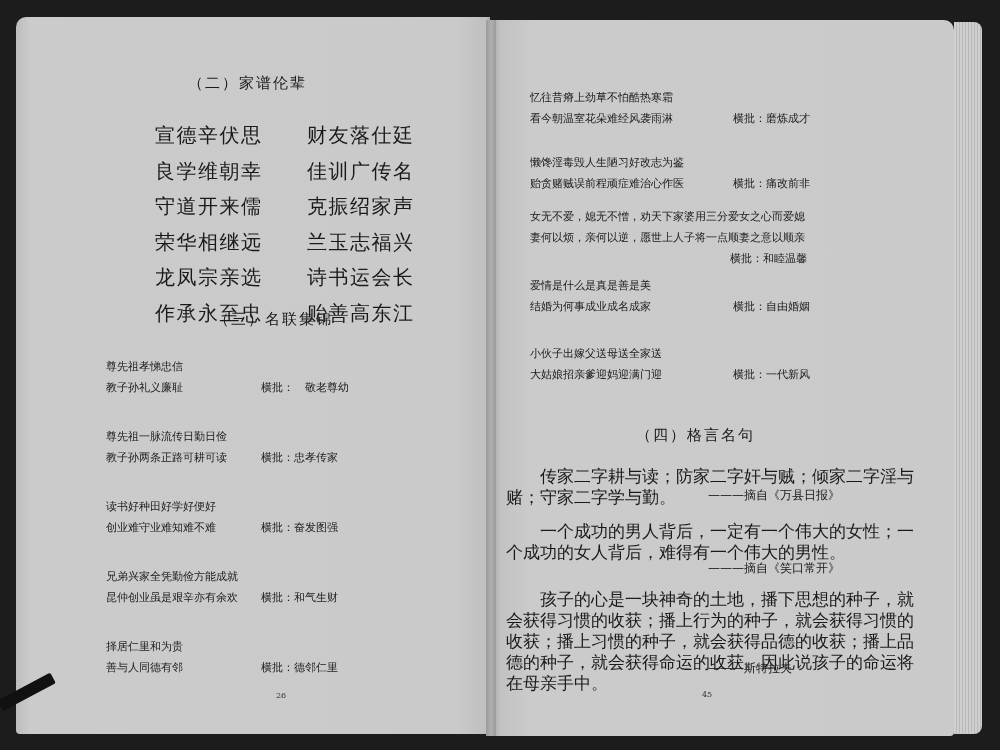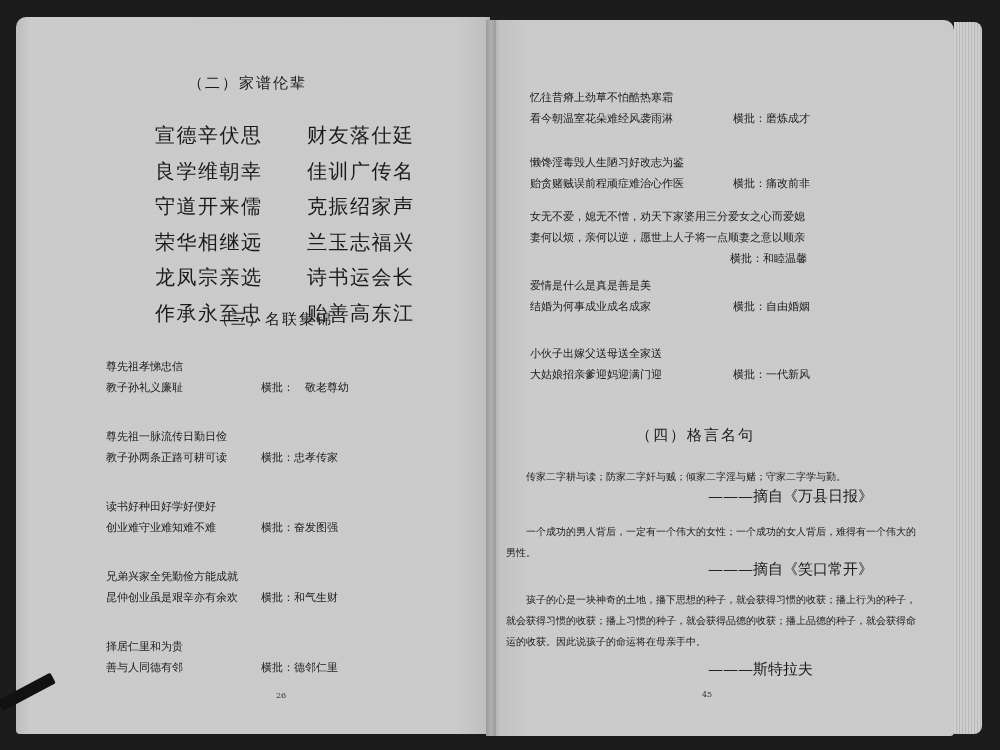--- a/index.html
+++ b/index.html
@@ -44,23 +44,23 @@
     white-space:nowrap;
   }
   .names {
     position:absolute; left:155px; top:122px;
     display:grid; grid-template-columns:152px 110px; row-gap:8px;
     font-size:20px; line-height:27.5px; letter-spacing:1.5px;
   }
   .couplet { position:absolute; font-size:11px; line-height:21px; white-space:nowrap; }
   .couplet .line { display:block; }
   .couplet .hp { position:absolute; }
-  .quote { position:absolute; font-size:10px; line-height:21px; }
+  .quote { position:absolute; font-size:17px; line-height:21px; }
   .quote p { margin:0; text-indent:2em; }
-  .src { position:absolute; font-size:15px; white-space:nowrap; }
+  .src { position:absolute; font-size:12px; white-space:nowrap; }
   .pageno { position:absolute; font-size:8px; color:#333; }
 </style>
 </head>
 <body>
 
 <div class="book">
   <div class="page page-left"></div>
   <div class="page page-right"></div>
   <div class="spine"></div>
   <div class="page-edges"></div>

